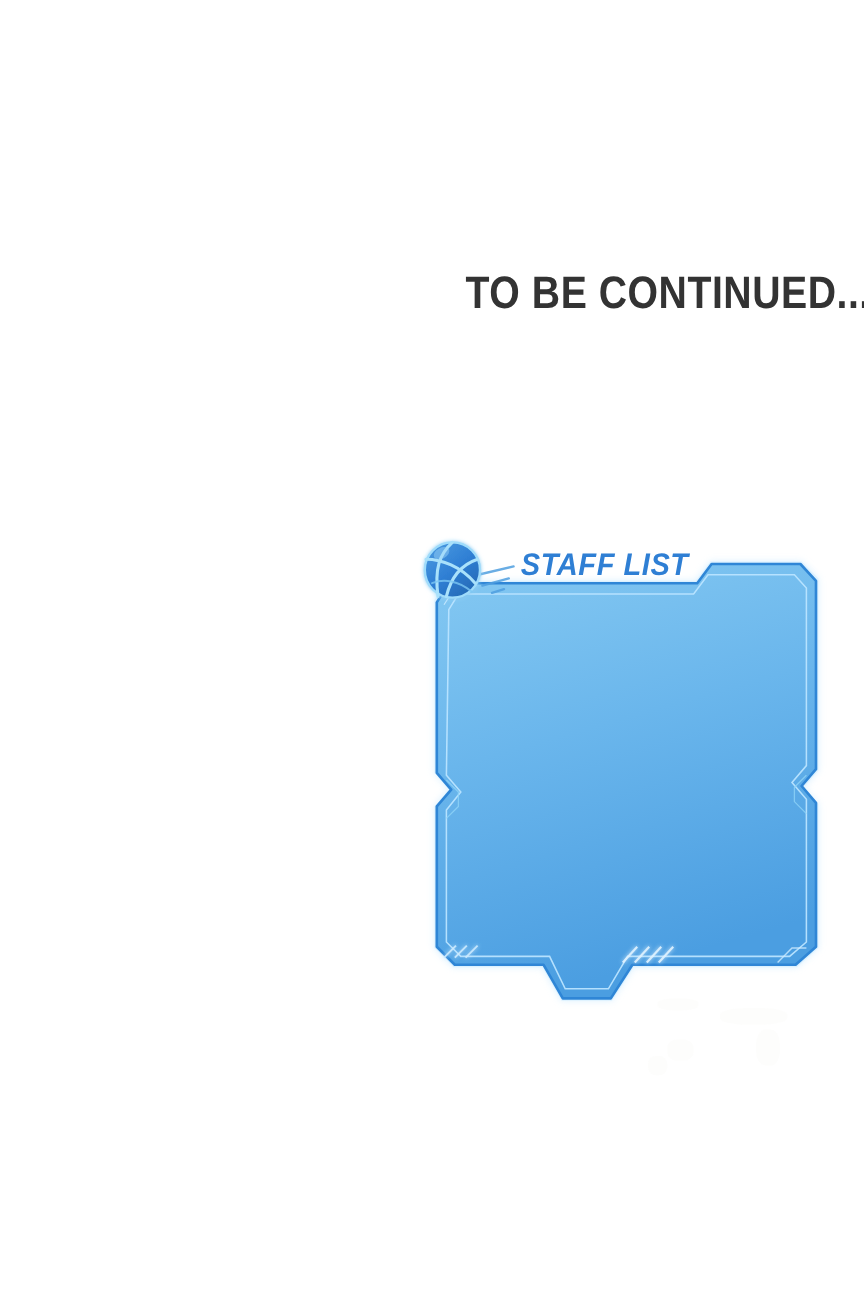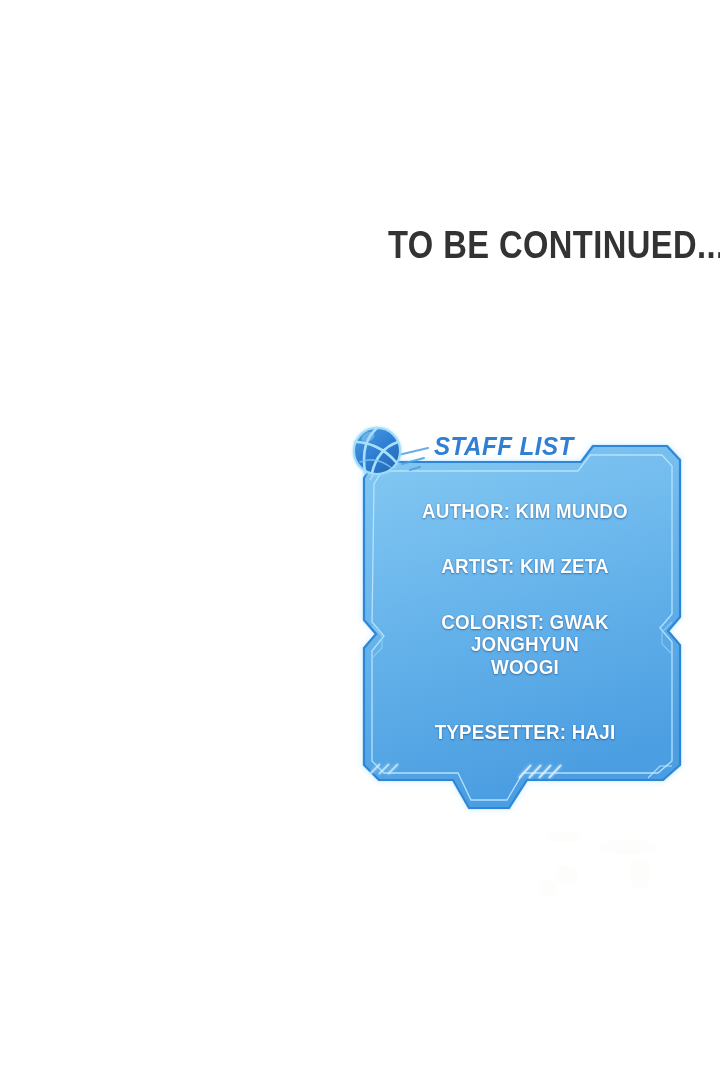--- a/index.html
+++ b/index.html
@@ -29,21 +29,21 @@
     white-space: nowrap;
     transform: scaleX(0.86);
     transform-origin: left center;
     line-height: 1;
   }
 
   
   #staff-panel {
     position: absolute;
     left: 348px;
-    top: 420px;
+    top: 444px;
     width: 348px;
     height: 410px;
   }
 
   
   #panel-svg {
     position: absolute;
     left: 0;
     top: 0;
     width: 348px;
@@ -186,27 +186,20 @@
         <path fill="none" stroke="#a9e1fb" stroke-width="2.6" stroke-linecap="round" d="M7,22 C20,22 36,28 48,42"></path>
         <path fill="none" stroke="#a9e1fb" stroke-width="2.6" stroke-linecap="round" d="M50,22 C38,26 28,36 24,53"></path>
         <path fill="none" stroke="#7cc7f2" stroke-width="1.6" stroke-linecap="round" opacity="0.8" d="M12,42 C22,38 34,40 45,49"></path>
 
         <ellipse cx="20" cy="17" rx="7" ry="4.5" fill="#9fd6f8" opacity="0.45" transform="rotate(-28 20 17)"></ellipse>
       </g>
     </svg>
 
     <div id="staff-title">STAFF LIST</div>
 
-    <div id="credits">
-      <p class="credit-line credit-gap-1">AUTHOR: KIM MUNDO</p>
-      <p class="credit-line credit-gap-2">ARTIST: KIM ZETA</p>
-      <p class="credit-line">COLORIST: GWAK JONGHYUN</p>
-      <p class="credit-line credit-gap-3">WOOGI</p>
-      <p class="credit-line">TYPESETTER: HAJI</p>
-    </div>
   </div>
 
   <div class="smudge" style="left:548px; top:832px; width:34px; height:10px;"></div>
   <div class="smudge" style="left:600px; top:840px; width:56px; height:14px;"></div>
   <div class="smudge" style="left:556px; top:866px; width:22px; height:18px;"></div>
   <div class="smudge" style="left:630px; top:858px; width:20px; height:30px;"></div>
   <div class="smudge" style="left:540px; top:880px; width:16px; height:16px;"></div>
 
 </div>
 

